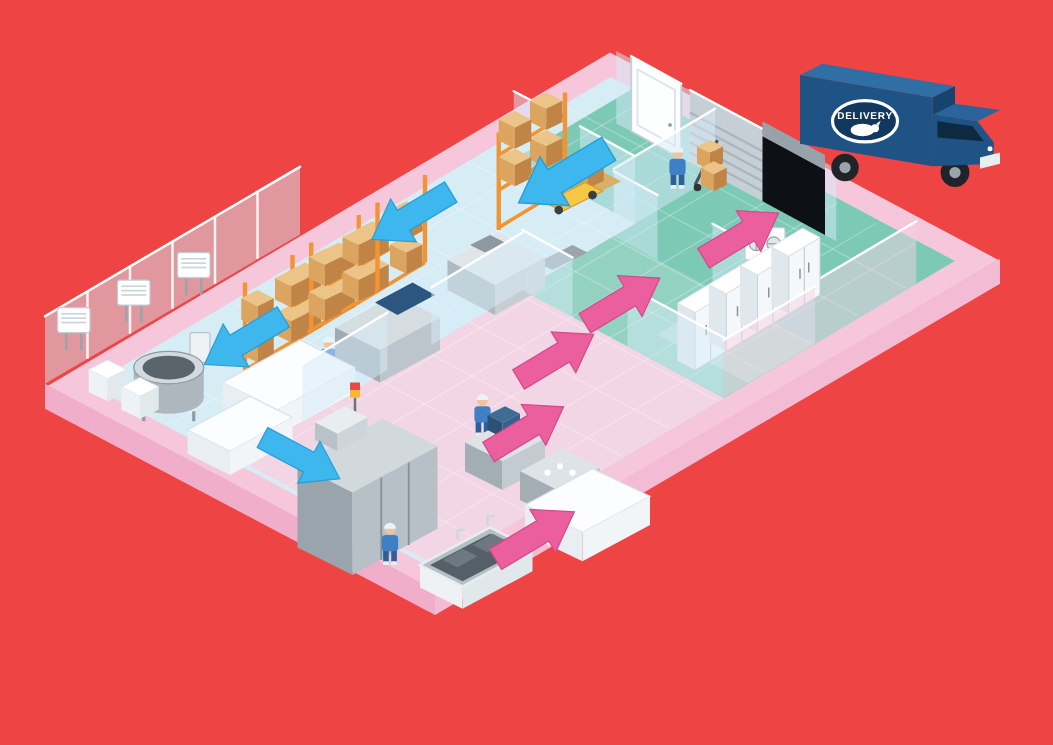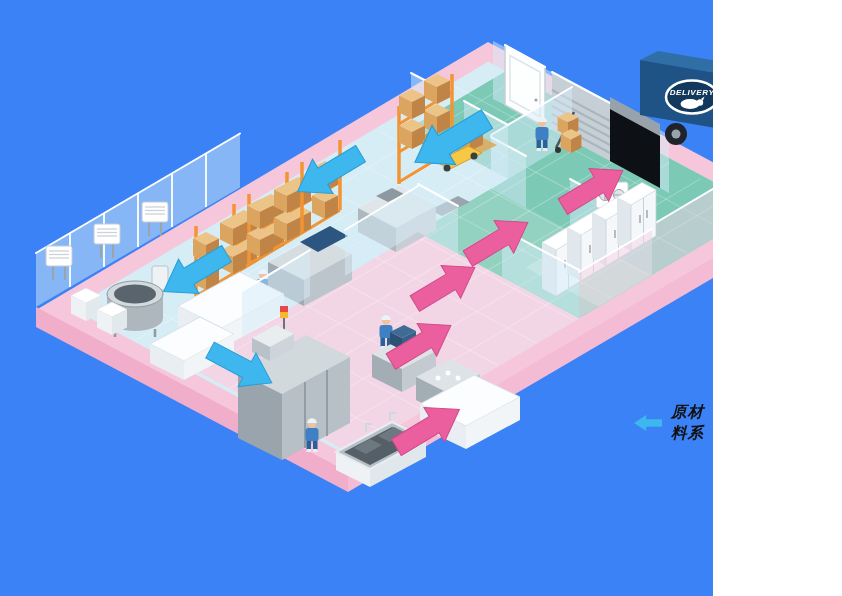--- a/index.html
+++ b/index.html
@@ -1,17 +1,17 @@
 <!DOCTYPE html>
 <html><head>
 <meta charset="utf-8">
 <style>
   html,body{margin:0;padding:0;background:#ffffff;}
-  .stage{position:relative;width:713px;height:596px;background:#3b82f6;overflow:hidden;
-         font-family:"Liberation Sans","DejaVu Sans",sans-serif;font-style:italic;}
+  .stage{position:relative;width:842px;height:596px;background:#ef4444;overflow:hidden;
+         font-family:"Liberation Sans","DejaVu Sans",sans-serif;}
   .stage svg.scene{position:absolute;left:0;top:0;}
   svg text{font-family:"Liberation Sans","DejaVu Sans",sans-serif;}
   .legend{position:absolute;left:634px;top:402px;display:flex;flex-direction:column;gap:14px;}
   .legend-row{display:flex;align-items:center;gap:9px;}
   .legend-label{font-size:15.5px;font-weight:bold;color:#111;letter-spacing:1px;}
   .flow-raw{stroke:#2a9fd6;stroke-width:1;}
   .flow-prod{stroke:#d24a8a;stroke-width:1;}
   .wall{fill:rgba(214,236,247,0.5);}
   .wallpink{fill:rgba(244,210,228,0.5);}
   .walltop{stroke:#ffffff;stroke-width:2;stroke-linecap:round;}
@@ -357,20 +357,14 @@
     <use href="#flowArrow" class="flow-raw" transform="translate(240,366) rotate(28)" fill="#3db7ee"></use>
     <use href="#flowArrow" class="flow-prod" transform="translate(420,344) rotate(-31)" fill="#ec5f9e"></use>
     <use href="#flowArrow" class="flow-prod" transform="translate(444,286) rotate(-31)" fill="#ec5f9e"></use>
     <use href="#flowArrow" class="flow-prod" transform="translate(497,241) rotate(-31)" fill="#ec5f9e"></use>
     <use href="#flowArrow" class="flow-prod" transform="translate(592,189) rotate(-31)" fill="#ec5f9e"></use>
     <use href="#flowArrow" class="flow-prod" transform="translate(427,429) rotate(-31) scale(1.05)" fill="#ec5f9e"></use>
   </g>
 </svg>
 
 <div class="legend">
-  <div class="legend-row">
-    <svg width="44" height="26" viewBox="0 0 46 26">
-      <path d="M46,7 L20,7 L20,0 L0,13 L20,26 L20,19 L46,19 Z" fill="#3db7ee"></path>
-    </svg>
-    <span class="legend-label">原材料系</span>
-  </div>
 </div>
 </div>
 
 </body></html>

